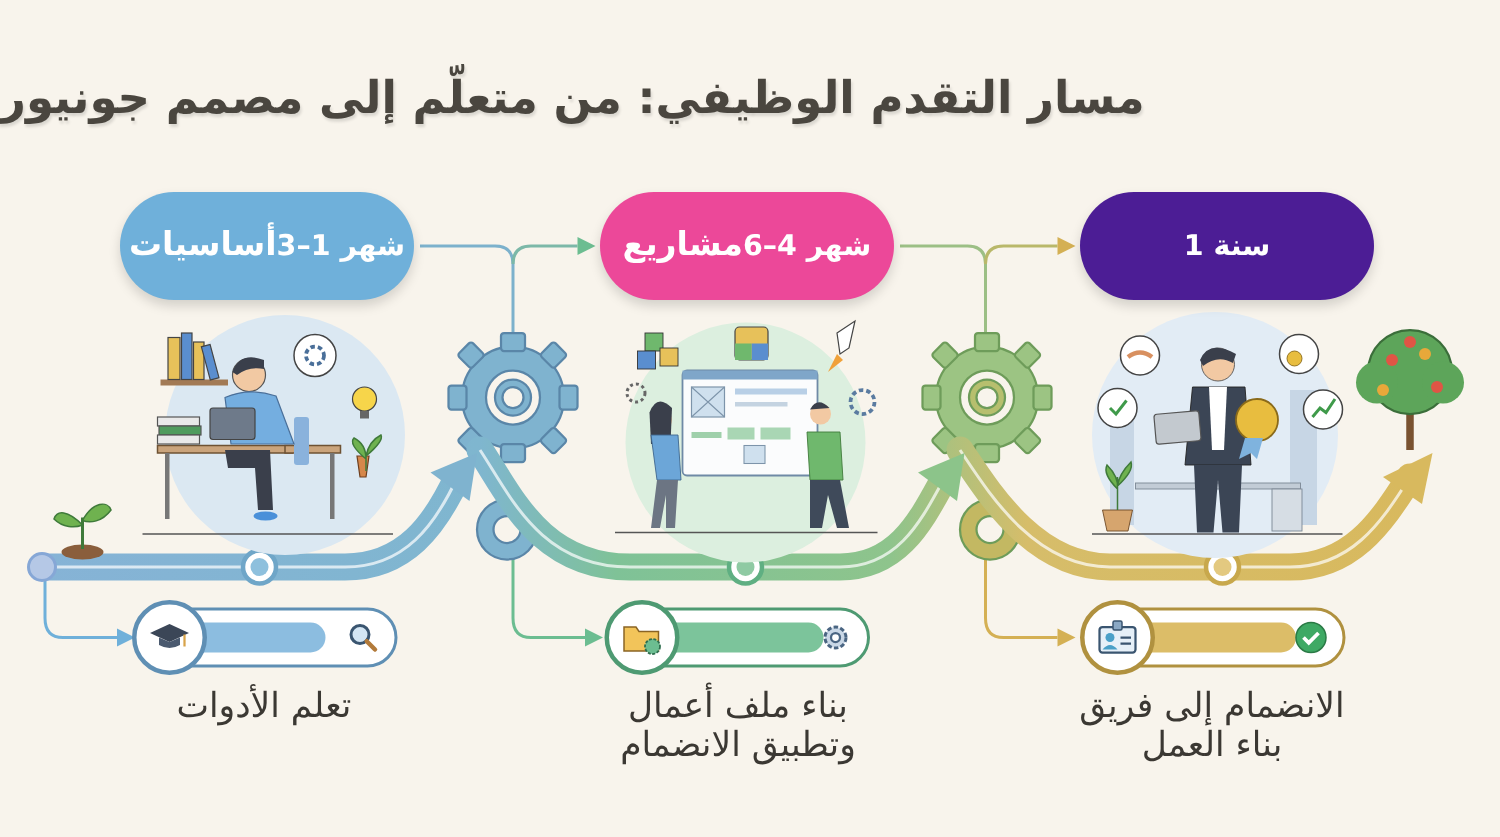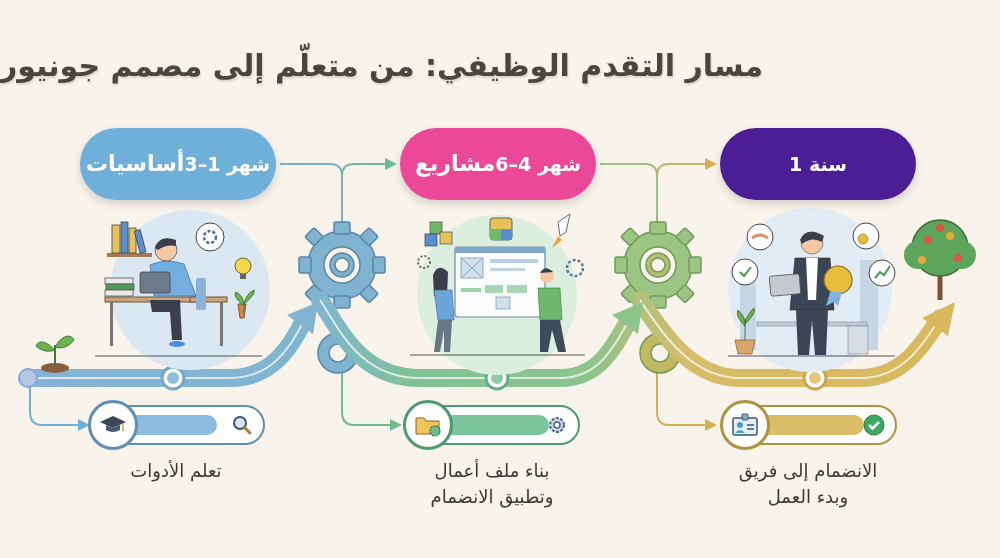--- a/index.html
+++ b/index.html
@@ -35,21 +35,21 @@
   }
   .milestone-bar .end-icon {
     position: absolute; right: 10px; top: 7px; width: 22px; height: 22px;
   }
   .milestone-circle {
     position: absolute; top: 400px; width: 50px; height: 50px; border-radius: 50%;
     background: #fff; border: 3px solid; display: flex; align-items: center; justify-content: center;
   }
   .milestone-caption {
     position: absolute; top: 458px; width: 240px; text-align: center;
-    font-size: 18px; line-height: 26px; color: #3b3833; direction: rtl;
+    font-size: 23px; line-height: 26px; color: #3b3833; direction: rtl;
   }
 </style>
 </head>
 <body>
 
 <div class="title">مسار التقدم الوظيفي: من متعلّم إلى مصمم جونيور</div>
 
 <svg class="diagram-svg" width="1000" height="558" viewBox="0 0 1000 558">
   <defs>
     <linearGradient id="gPath" x1="0" x2="1" y1="0" y2="0">
@@ -306,14 +306,14 @@
     <rect x="2" y="5" width="24" height="17" rx="2" fill="#e6f0f8" stroke="#3a5570" stroke-width="1.5"></rect>
     <rect x="11" y="1" width="6" height="6" rx="1" fill="#8aa8c4" stroke="#3a5570" stroke-width="1"></rect>
     <circle cx="9" cy="12" r="3" fill="#4aa0c8"></circle>
     <path d="M4 20 Q9 14 14 20Z" fill="#4aa0c8"></path>
     <line x1="16" y1="12" x2="23" y2="12" stroke="#3a5570" stroke-width="1.5"></line>
     <line x1="16" y1="16" x2="23" y2="16" stroke="#3a5570" stroke-width="1.5"></line>
   </svg>
 </div>
 <div class="milestone-caption" style="left:688px;">
   <div>الانضمام إلى فريق</div>
-  <div>وبدء العمل</div>
+  <div>بناء العمل</div>
 </div>
 
 </body></html>

